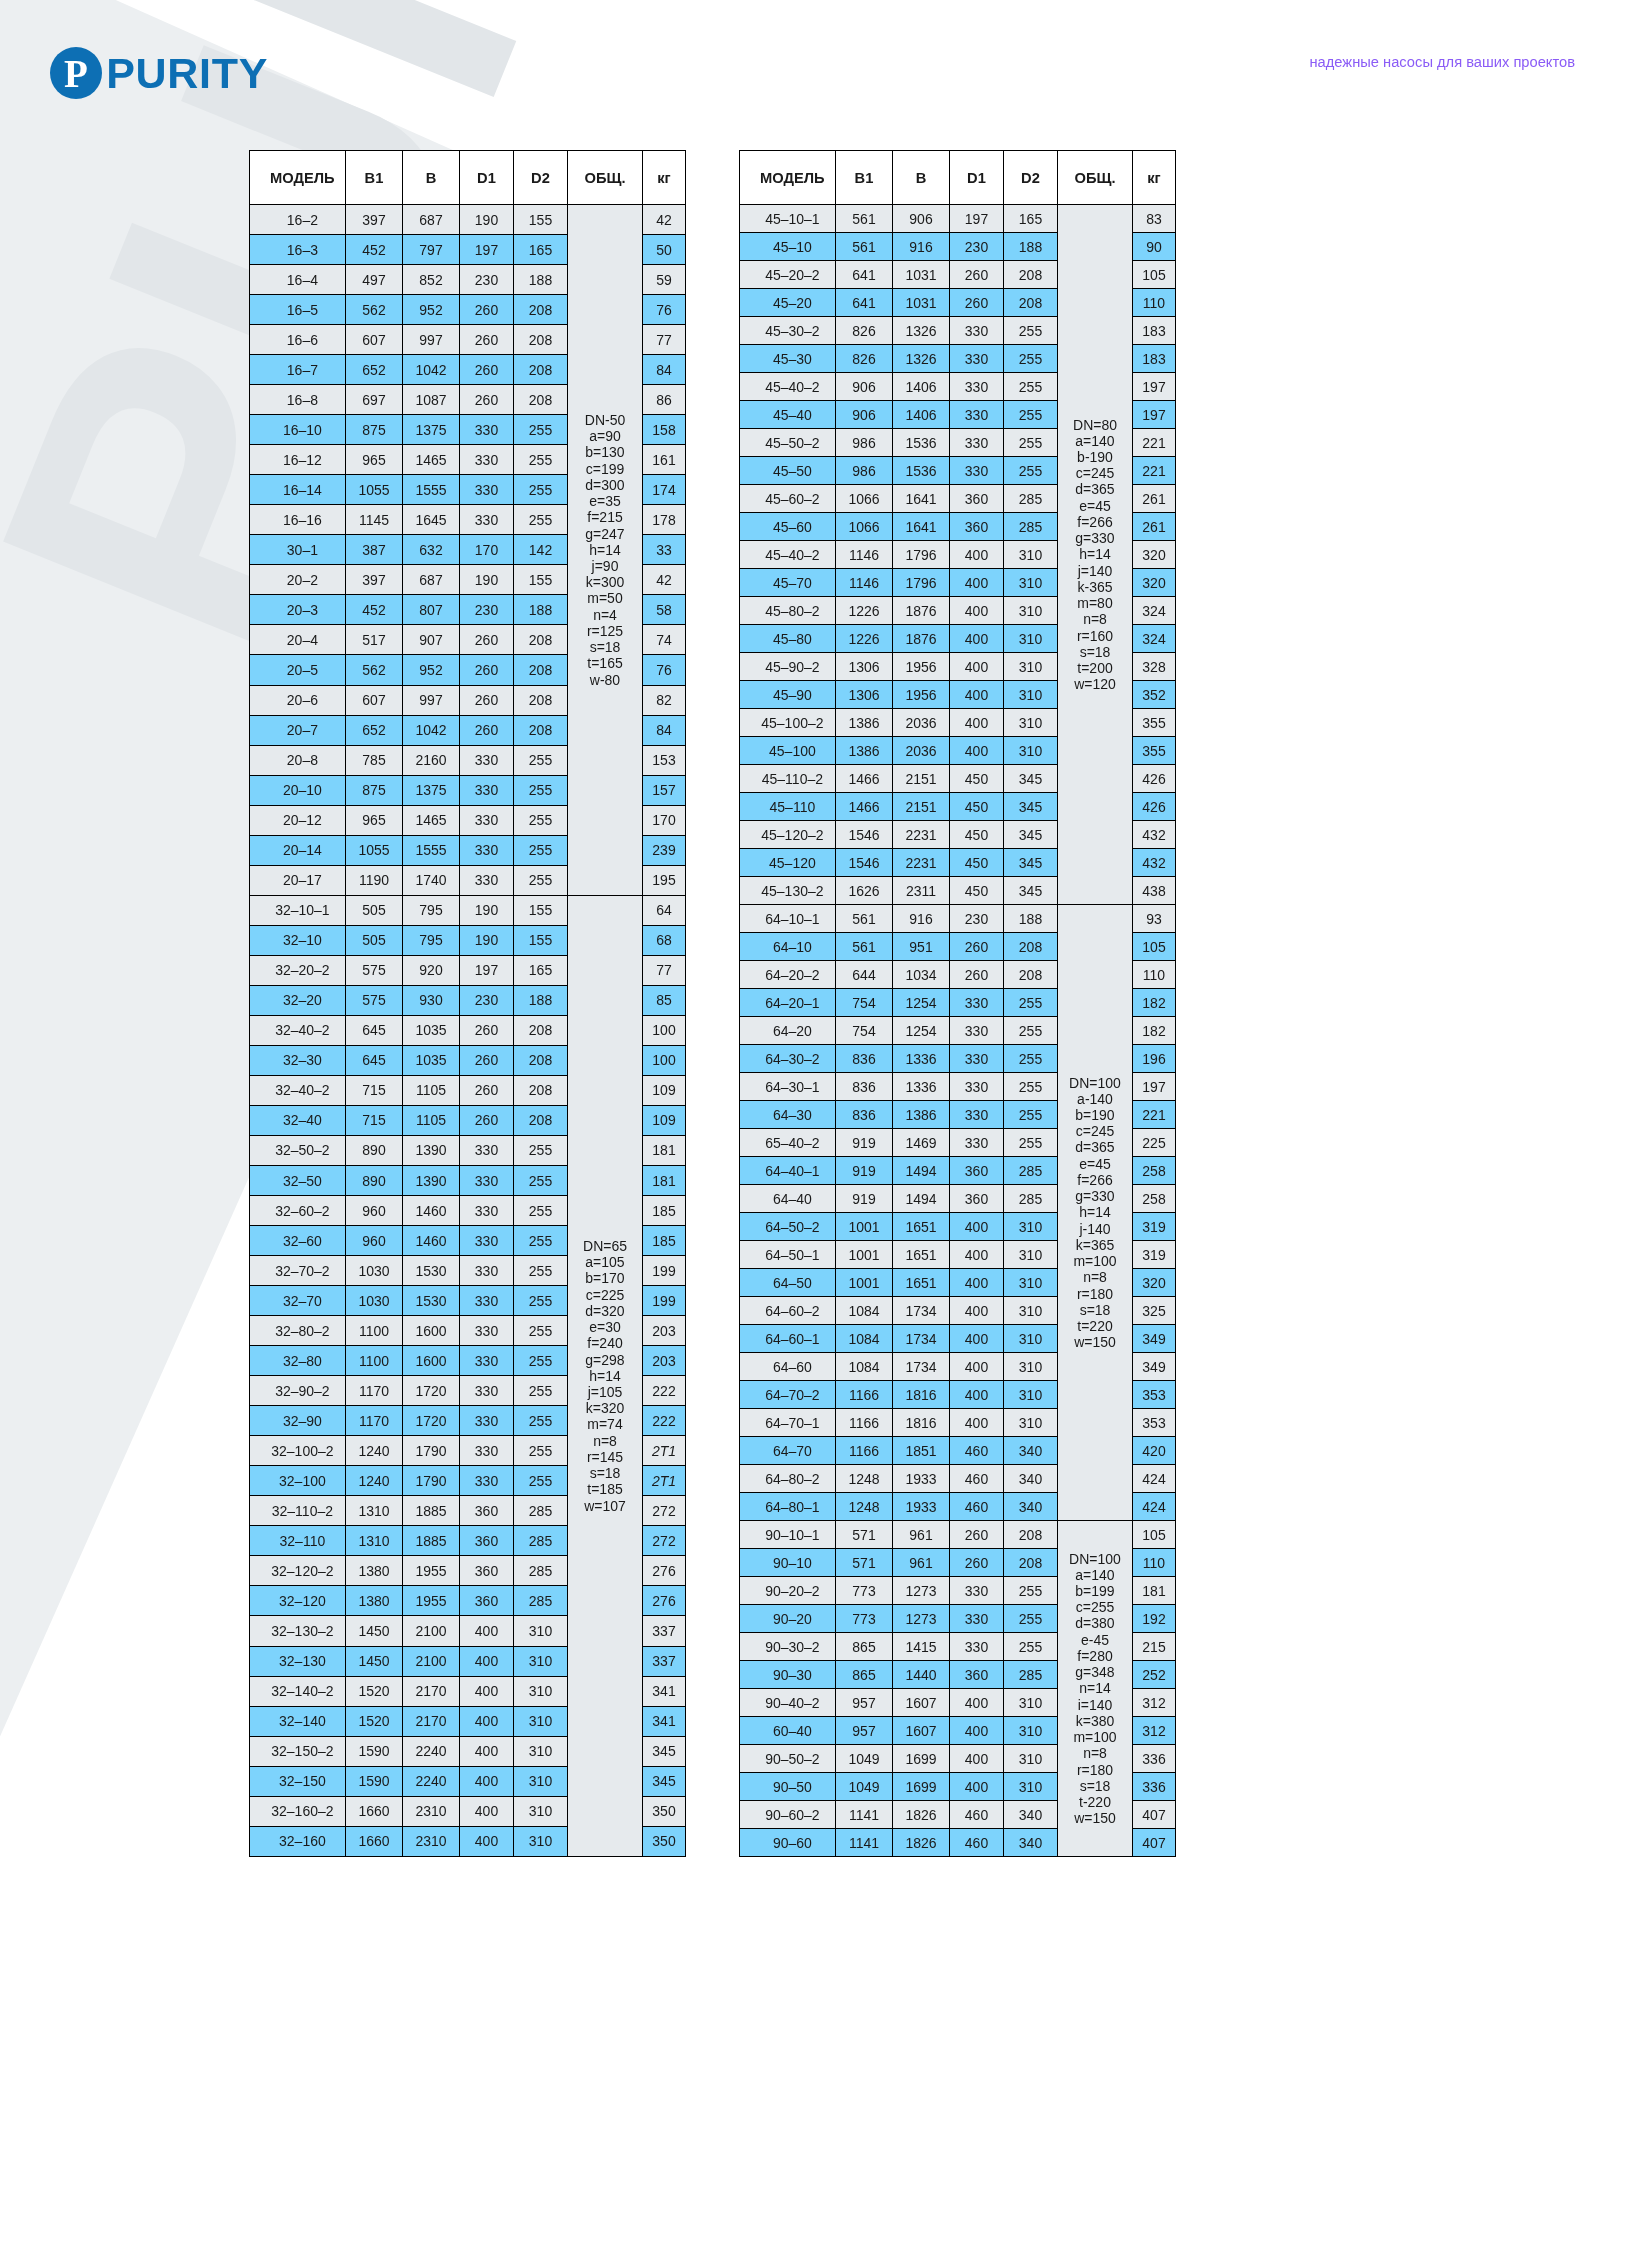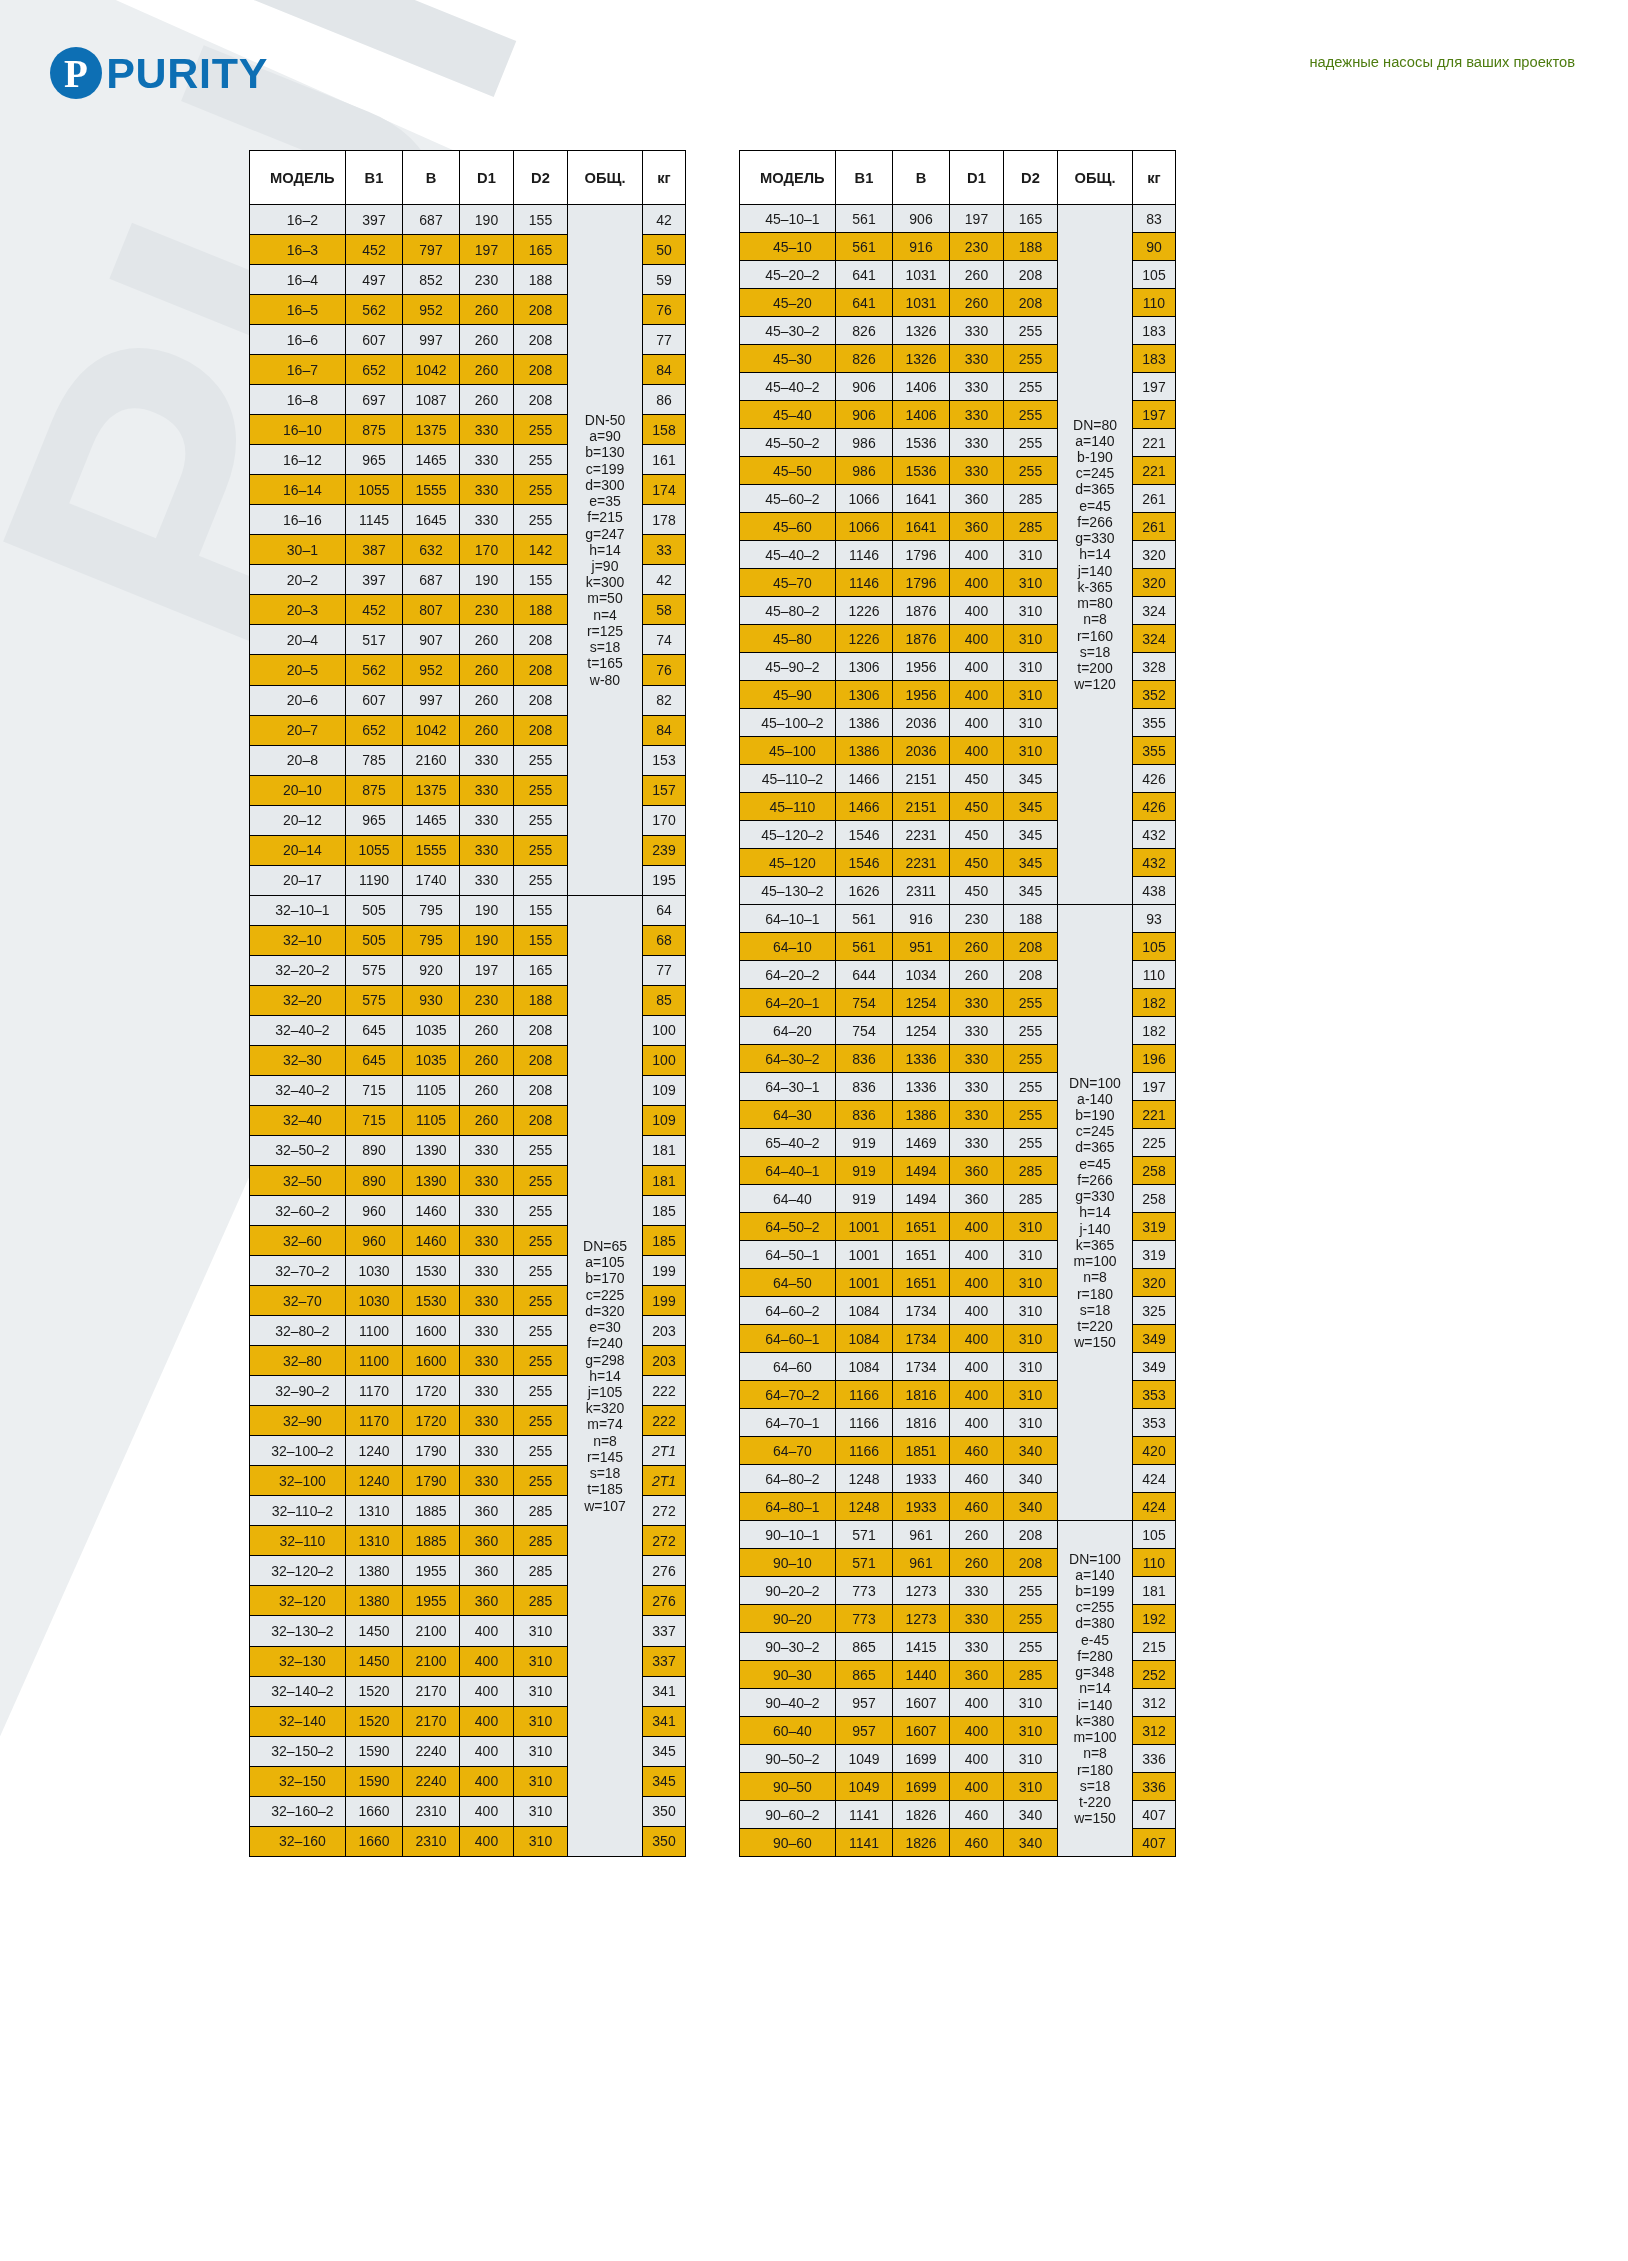--- a/index.html
+++ b/index.html
@@ -61,32 +61,32 @@
   .logo-text {
     font-size: 43px;
     font-weight: bold;
     color: #0d6fb4;
     letter-spacing: 0.7px;
   }
   .tagline {
     position:absolute;
     right: 54px; top: 54px;
     font-size: 14.7px;
-    color: #4d7c0f;
+    color: #8b5cf6;
   }
 
   
   .tables-wrap {
     display:flex;
     gap: 53px;
     padding: 0 0 0 249px;
   }
   table.spec {
     border-collapse: collapse;
-    background: #eab308;
+    background: #7dd3fc;
     table-layout: fixed;
   }
   table.spec td, table.spec th {
     border: 0.7px solid #000000;
     font-size: 14px;
     color: #1a1a1a;
     text-align:center;
     padding: 0;
     height: 28px;
     font-weight: normal;

